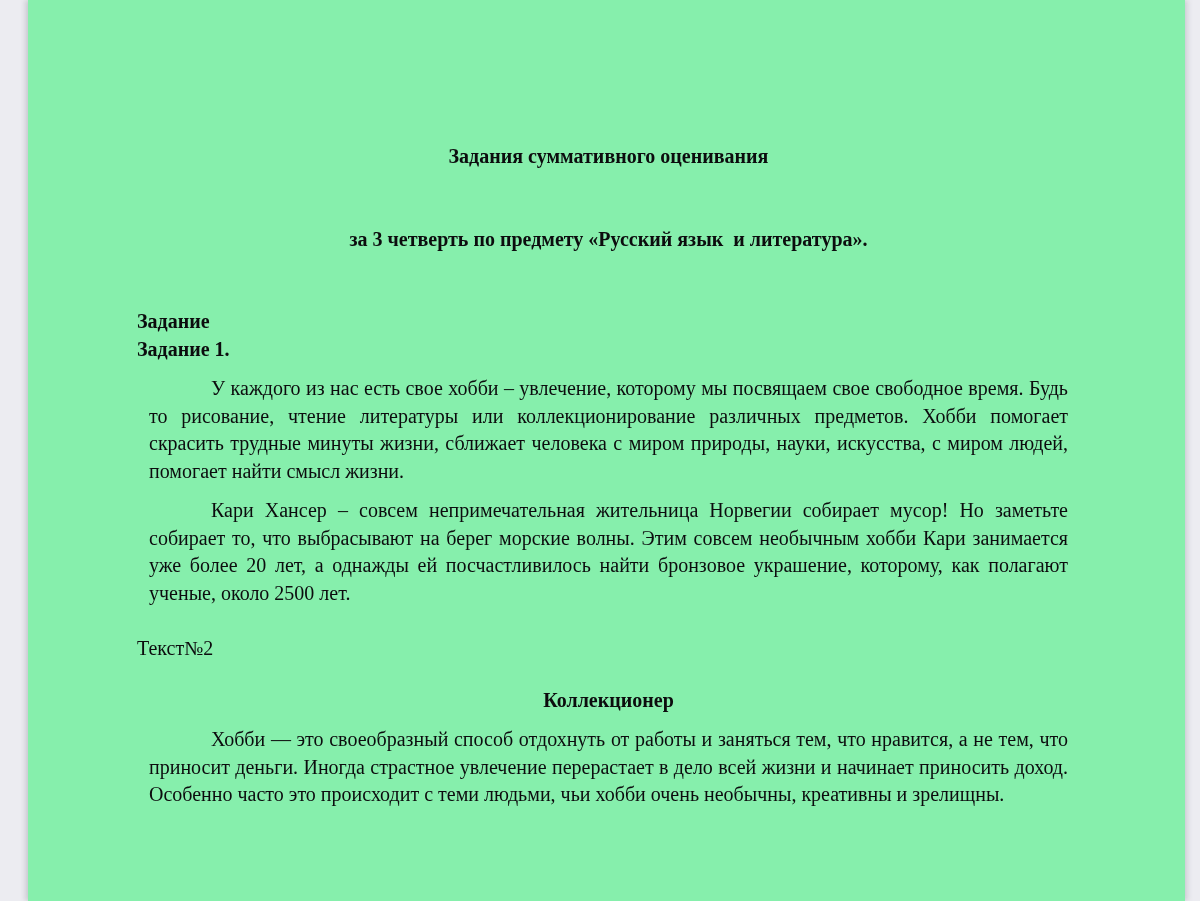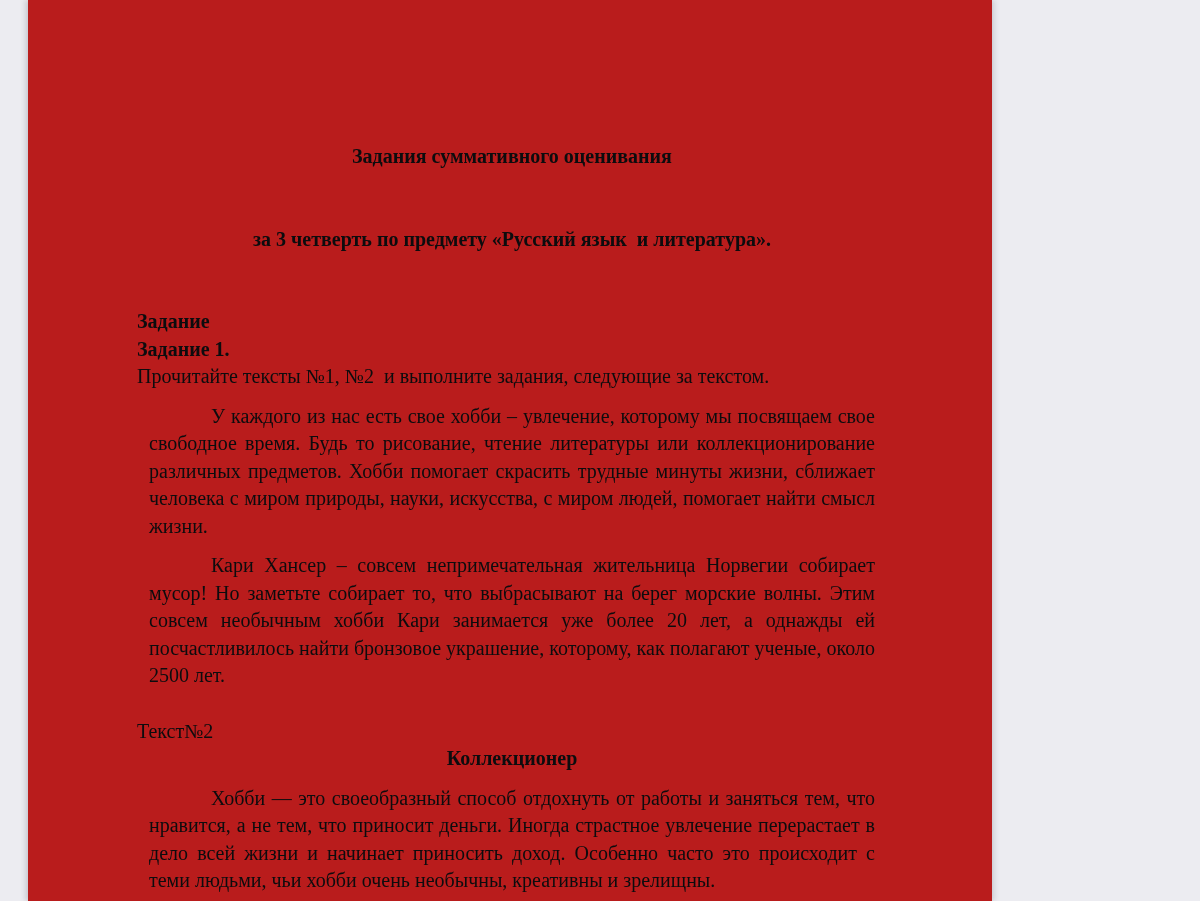--- a/index.html
+++ b/index.html
@@ -13,23 +13,23 @@
   .stage {
     position: relative;
     width: 1200px;
     height: 901px;
     background: #ececf1;
   }
   .paper {
     position: absolute;
     left: 28px;
     top: 0;
-    width: 964px;
+    width: 1157px;
     height: 901px;
-    background: #b91c1c;
+    background: #86efac;
     box-shadow: -3px 0 5px rgba(60,60,80,0.18), 3px 0 5px rgba(60,60,80,0.15);
   }
   .content {
     box-sizing: border-box;
     padding: 88px 105px 0 109px;
     font-family: "Liberation Serif", "DejaVu Serif", serif;
     font-size: 20px;
     line-height: 27.5px;
     color: #0c0c0e;
   }
@@ -48,37 +48,37 @@
     text-align: justify;
     text-indent: 62px;
     margin: 12px;
   }
   .gap {
     height: 16px;
   }
   .center-bold {
     text-align: center;
     font-weight: bold;
+    margin-top: 24px;
   }
 </style>
 </head>
 <body>
 
 <div class="stage">
   <div class="paper">
     <div class="content">
 
       <div class="t-center">
         <div>Задания суммативного оценивания</div>
         <div>за 3 четверть по предмету «Русский язык  и литература».</div>
       </div>
 
       <div class="h-bold">Задание</div>
       <div class="h-bold">Задание 1.</div>
-      <div class="line">Прочитайте тексты №1, №2  и выполните задания, следующие за текстом.</div>
 
       <p class="para">У каждого из нас есть свое хобби – увлечение, которому мы посвящаем свое свободное время. Будь то рисование, чтение литературы или коллекционирование различных предметов. Хобби помогает скрасить трудные минуты жизни, сближает человека с миром природы, науки, искусства, с миром людей, помогает найти смысл жизни.</p>
       <p class="para">Кари Хансер – совсем непримечательная жительница Норвегии собирает мусор! Но заметьте собирает то, что выбрасывают на берег морские волны. Этим совсем необычным хобби Кари занимается уже более 20 лет, а однажды ей посчастливилось найти бронзовое украшение, которому, как полагают ученые, около 2500 лет.</p>
 
       <div class="gap"></div>
 
       <div class="line">Текст№2</div>
       <div class="center-bold">Коллекционер</div>
 
       <p class="para">Хобби — это своеобразный способ отдохнуть от работы и заняться тем, что нравится, а не тем, что приносит деньги. Иногда страстное увлечение перерастает в дело всей жизни и начинает приносить доход. Особенно часто это происходит с теми людьми, чьи хобби очень необычны, креативны и зрелищны.</p>

